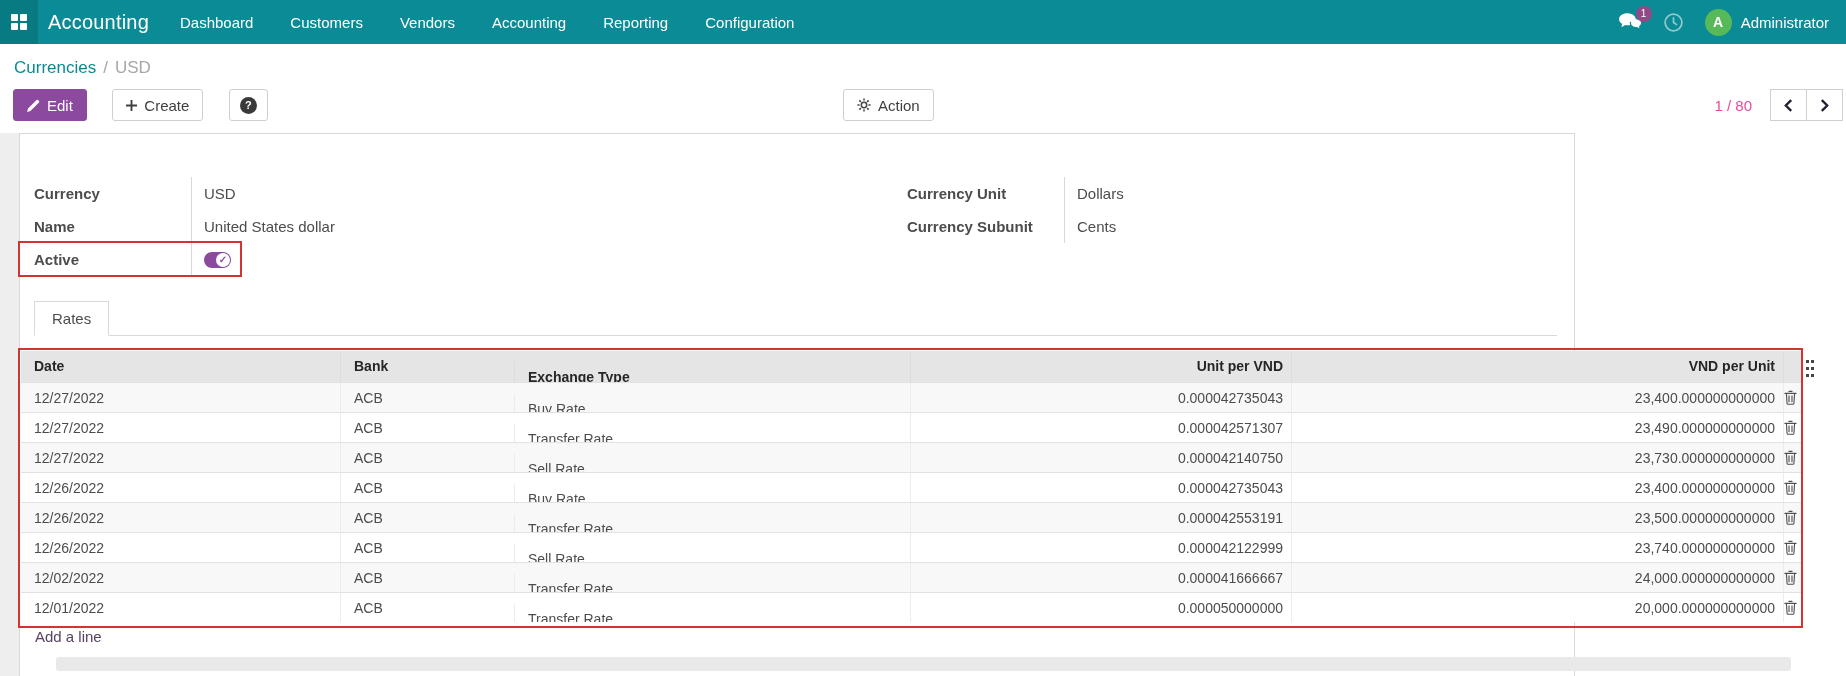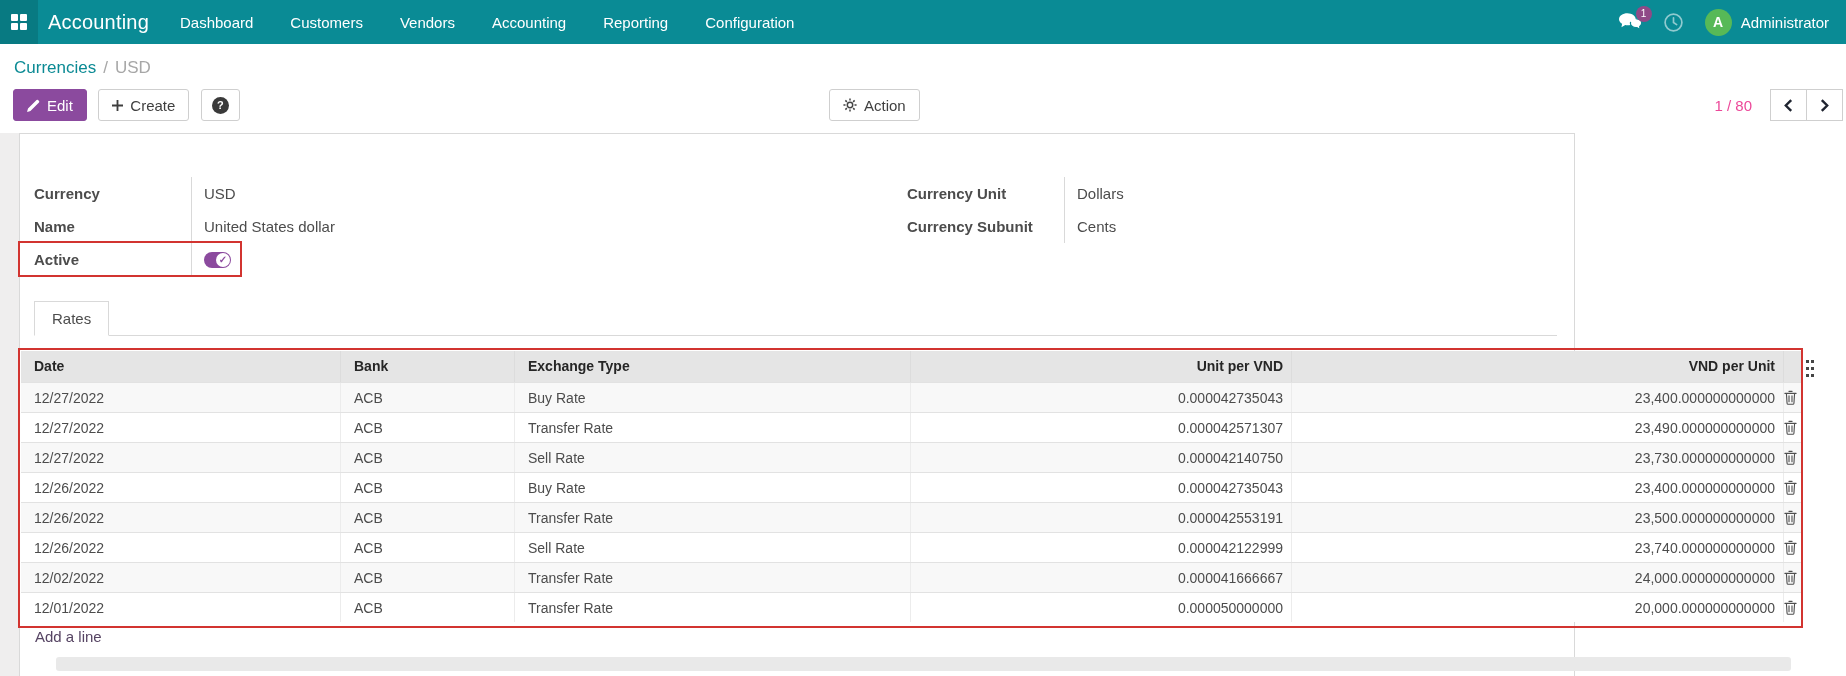--- a/index.html
+++ b/index.html
@@ -29,21 +29,21 @@
   .icon-btn{cursor:pointer;display:flex;align-items:center;}
   .user{display:flex;align-items:center;gap:9px;cursor:pointer;font-size:15px;}
   .avatar{width:27px;height:27px;border-radius:50%;background:var(--avatar-green);color:#fff;font-size:14px;font-weight:700;display:flex;align-items:center;justify-content:center;}
 
   
   .breadcrumb{position:absolute;left:14px;top:58px;font-size:17px;display:flex;gap:7px;align-items:baseline;}
   .breadcrumb a{color:var(--link-teal);text-decoration:none;cursor:pointer;}
   .breadcrumb .sep,.breadcrumb .current{color:#a7a7a7;}
   .toolbar{position:absolute;left:13px;top:89px;right:0;height:33px;}
   .btn{display:inline-flex;align-items:center;gap:7px;height:32px;padding:12px 13px;font-size:15px;border:1px solid #cfcfcf;background:#fff;color:#3f3f3f;border-radius:3px;cursor:pointer;vertical-align:top;font-family:inherit;}
-  .btn+.btn{margin-left:7px;text-align:right;}
+  .btn+.btn{margin-left:21px;text-align:right;}
   .btn-primary{background:var(--primary-purple);border-color:var(--primary-purple);color:#fff;}
   .btn-help{padding:0 10px;}
   .qmark{width:17px;height:17px;border-radius:50%;background:#3a3a3a;color:#fff;font-size:11px;font-weight:700;display:flex;align-items:center;justify-content:center;}
   .btn-action{position:absolute;left:809px;top:0;}
   .pager{position:absolute;right:3px;top:0;display:flex;align-items:center;gap:18px;}
   .pager-text{font-size:15px;color:#ec4899;}
   .pager-btns{display:flex;}
   .pager-btns button{width:37px;height:32px;background:#fff;border:1px solid #cfcfcf;cursor:pointer;display:flex;align-items:center;justify-content:center;}
   .pager-btns button+button{margin-left:-1px;}
 
@@ -65,21 +65,21 @@
   .tabline{position:absolute;left:14px;right:17px;top:167px;height:35px;border-bottom:1px solid #d9d9d9;}
   .tab{position:absolute;left:14px;top:167px;height:35px;padding:12px 17px;background:#fff;border:1px solid #d9d9d9;border-bottom:1px solid #fff;display:flex;align-items:center;font-size:15px;color:#4c4c4c;cursor:pointer;z-index:2;}
 
   
   .rtable{position:absolute;left:1px;top:217px;width:1780px;font-size:14px;}
   .thead{display:flex;height:31px;line-height:31px;background:#e5e5e5;font-weight:700;color:#262626;}
   .trow{display:flex;height:30px;line-height:30px;border-top:1px solid #e2e2e2;background:#fff;cursor:pointer;}
   .rates-rows .trow:nth-child(odd){background:#f8f8f8;}
   .cell{padding:0 12px 0 13px;overflow:hidden;white-space:nowrap;}
   .cell.right{text-align:right;padding-right:8px;}
-  .c1{width:319px;}.c2{width:174px;}.c3{width:396px;}
+  .c1{width:319px;}.c2{width:174px;}.c3{width:396px;margin-top:11px;}
   .c4{width:381px;text-align:right;padding-right:8px;}
   .c5{width:492px;text-align:right;padding-right:8px;}
   .c6{width:18px;padding:0;display:flex;align-items:center;justify-content:flex-start;}
   .thead .cell+.cell{border-left:1px solid #dcdcdc;}
   .trow .cell+.cell{border-left:1px solid #ececec;}
   .trash-icon{width:13px;height:15px;display:block;}
   .opt-cols{position:absolute;left:1784px;top:224px;cursor:pointer;padding:2px;}
   .add-line{position:absolute;left:15px;top:494px;font-size:15px;color:var(--add-line-purple);cursor:pointer;}
   .hscrollbar{position:absolute;left:36px;top:523px;width:1735px;height:14px;background:#e9e9e9;border-radius:3px;cursor:pointer;}
 

